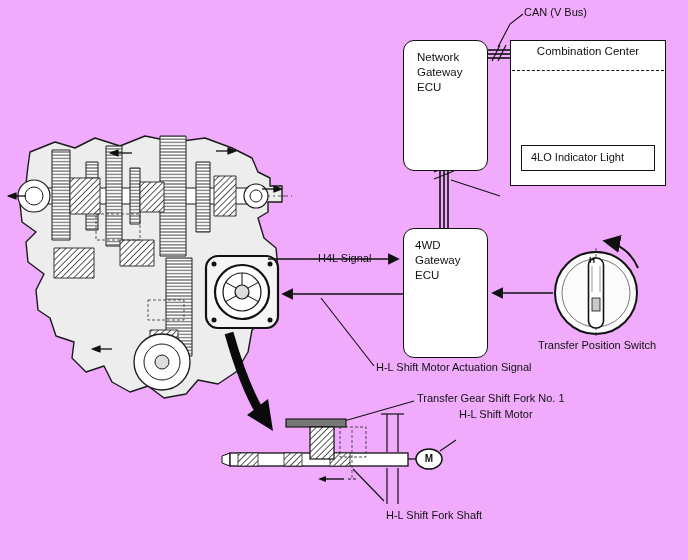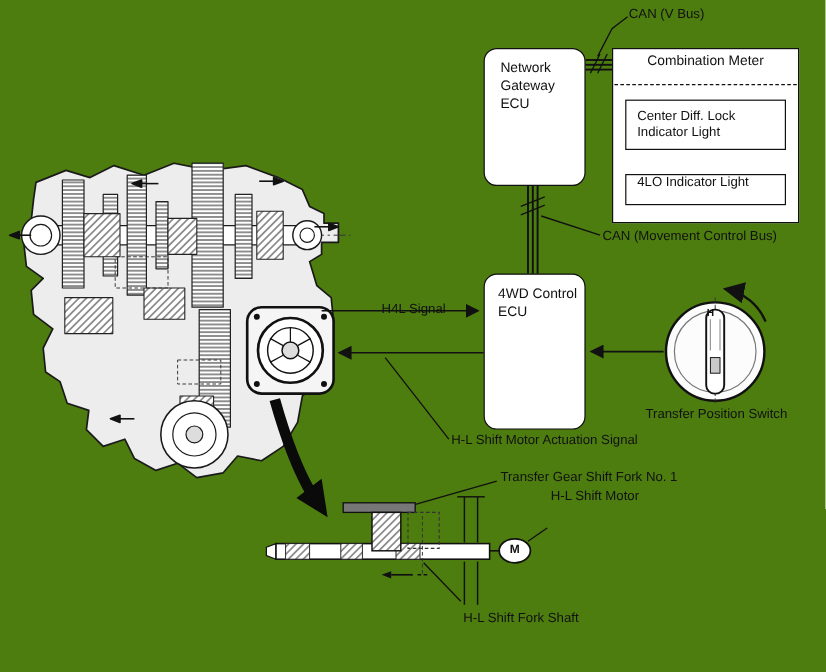--- a/index.html
+++ b/index.html
@@ -1,28 +1,28 @@
 <!DOCTYPE html>
 <html><head>
 <meta charset="utf-8">
 <style>
   *{box-sizing:border-box;margin:0;padding:0}
   html,body{background:#fff}
   body{width:688px;height:560px;font-family:"Liberation Sans",sans-serif;color:#111}
-  .stage{position:relative;width:688px;height:560px;background:#4d7c0f;overflow:hidden}
+  .stage{position:relative;width:688px;height:560px;background:#f0abfc;overflow:hidden}
   svg.layer{position:absolute;left:0;top:0}
   .lbl{position:absolute;font-size:11px;line-height:1.2;white-space:nowrap;color:#111}
   .wrap{white-space:normal}
   .box{position:absolute;border:1.6px solid #111;background:#fff}
   .rounded{border-radius:11px}
   .ecu-text{display:block;font-size:11.5px;line-height:1.3}
   .cm-title{position:absolute;left:510px;top:45px;width:156px;text-align:center;font-size:11.5px}
   .cm-divider{position:absolute;left:512px;top:70px;width:152px;border-top:1.6px dashed #111}
   .ind-box{position:absolute;border:1.4px solid #111;background:#fff}
-  .center-v{display:flex;}
+  .center-v{display:flex;align-items:center}
 </style>
 </head>
 <body>
 
 <div class="stage">
 
   <svg class="layer" width="688" height="560" viewBox="0 0 688 560">
     <defs>
       <pattern id="ph" width="3.2" height="3.2" patternUnits="userSpaceOnUse">
         <rect width="3.2" height="3.2" fill="#fff"></rect>
@@ -164,38 +164,34 @@
       <line x1="344" y1="479" x2="326" y2="479" stroke="#111" stroke-width="1.4"></line>
       <polygon points="326,476 326,482 318,479" fill="#111"></polygon>
 
       <line x1="408" y1="459" x2="416" y2="459" stroke="#111" stroke-width="1.3"></line>
       <ellipse cx="429" cy="459" rx="13" ry="10" fill="#fff" stroke="#111" stroke-width="1.5"></ellipse>
     </g>
   </svg>
 
   <div class="lbl" style="left:524px;top:6px">CAN (V Bus)</div>
 
-  <div class="box rounded" style="left:403px;top:40px;width:85px;height:115px">
+  <div class="box rounded" style="left:403px;top:40px;width:85px;height:131px">
     <span class="ecu-text wrap" style="width:56px;margin:9px 0 0 13px">Network Gateway ECU</span>
   </div>
 
   <div class="box" style="left:510px;top:40px;width:156px;height:146px"></div>
-  <div class="cm-title">Combination Meter</div>
+  <div class="cm-title">Combination Center</div>
   <div class="cm-divider"></div>
-  <div class="ind-box" style="left:521px;top:83px;width:134px;height:42px">
-    <span class="lbl wrap" style="position:static;display:block;width:110px;margin:7px 0 0 9px">Center Diff. Lock Indicator Light</span>
-  </div>
   <div class="ind-box center-v" style="left:521px;top:145px;width:134px;height:26px;padding-left:9px">
     <span class="lbl" style="position:static">4LO Indicator Light</span>
   </div>
 
-  <div class="lbl" style="left:502px;top:191px">CAN (Movement Control Bus)</div>
 
   <div class="box rounded" style="left:403px;top:228px;width:85px;height:130px">
-    <span class="ecu-text wrap" style="width:68px;margin:9px 0 0 11px">4WD Control ECU</span>
+    <span class="ecu-text wrap" style="width:68px;margin:9px 0 0 11px">4WD Gateway ECU</span>
   </div>
 
   <div class="lbl" style="left:318px;top:252px">H4L Signal</div>
 
   <div class="lbl" style="left:589px;top:255px;font-size:8.5px;font-weight:bold">H</div>
   <div class="lbl" style="left:376px;top:361px">H-L Shift Motor Actuation Signal</div>
 
   <div class="lbl" style="left:519px;top:339px;width:156px;text-align:center">Transfer Position Switch</div>
 
   <div class="lbl" style="left:417px;top:392px">Transfer Gear Shift Fork No. 1</div>

